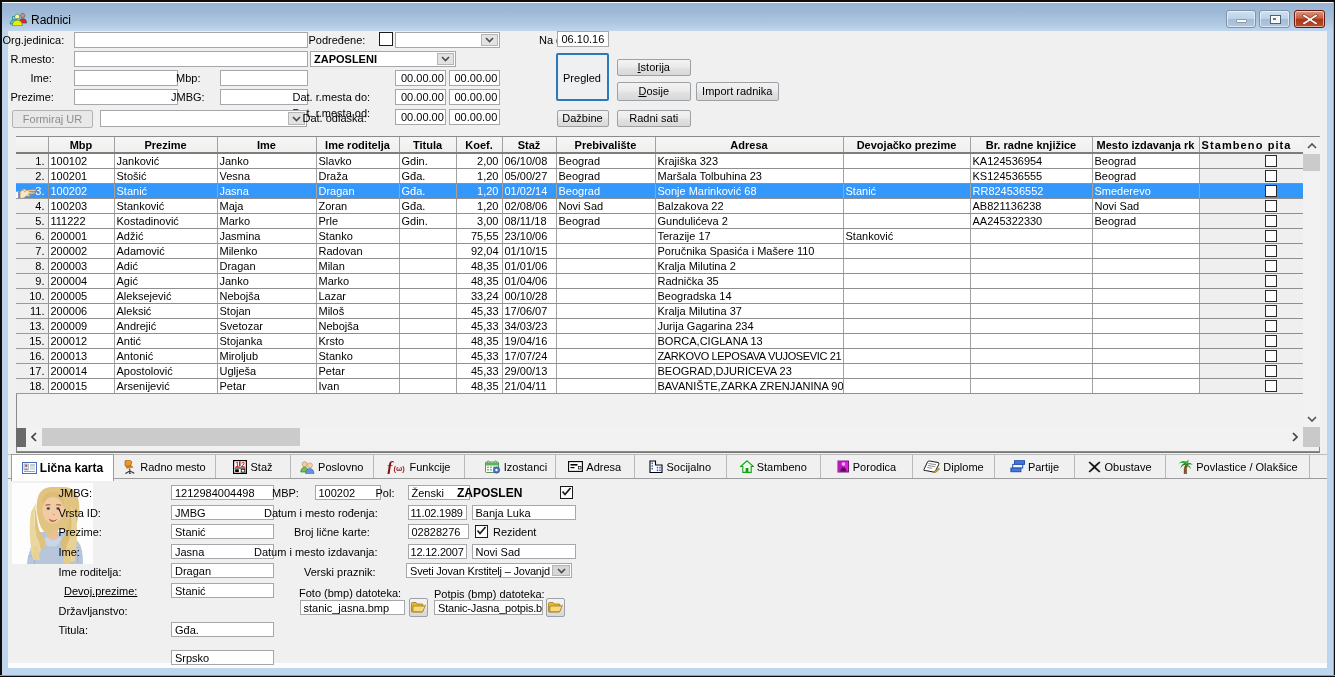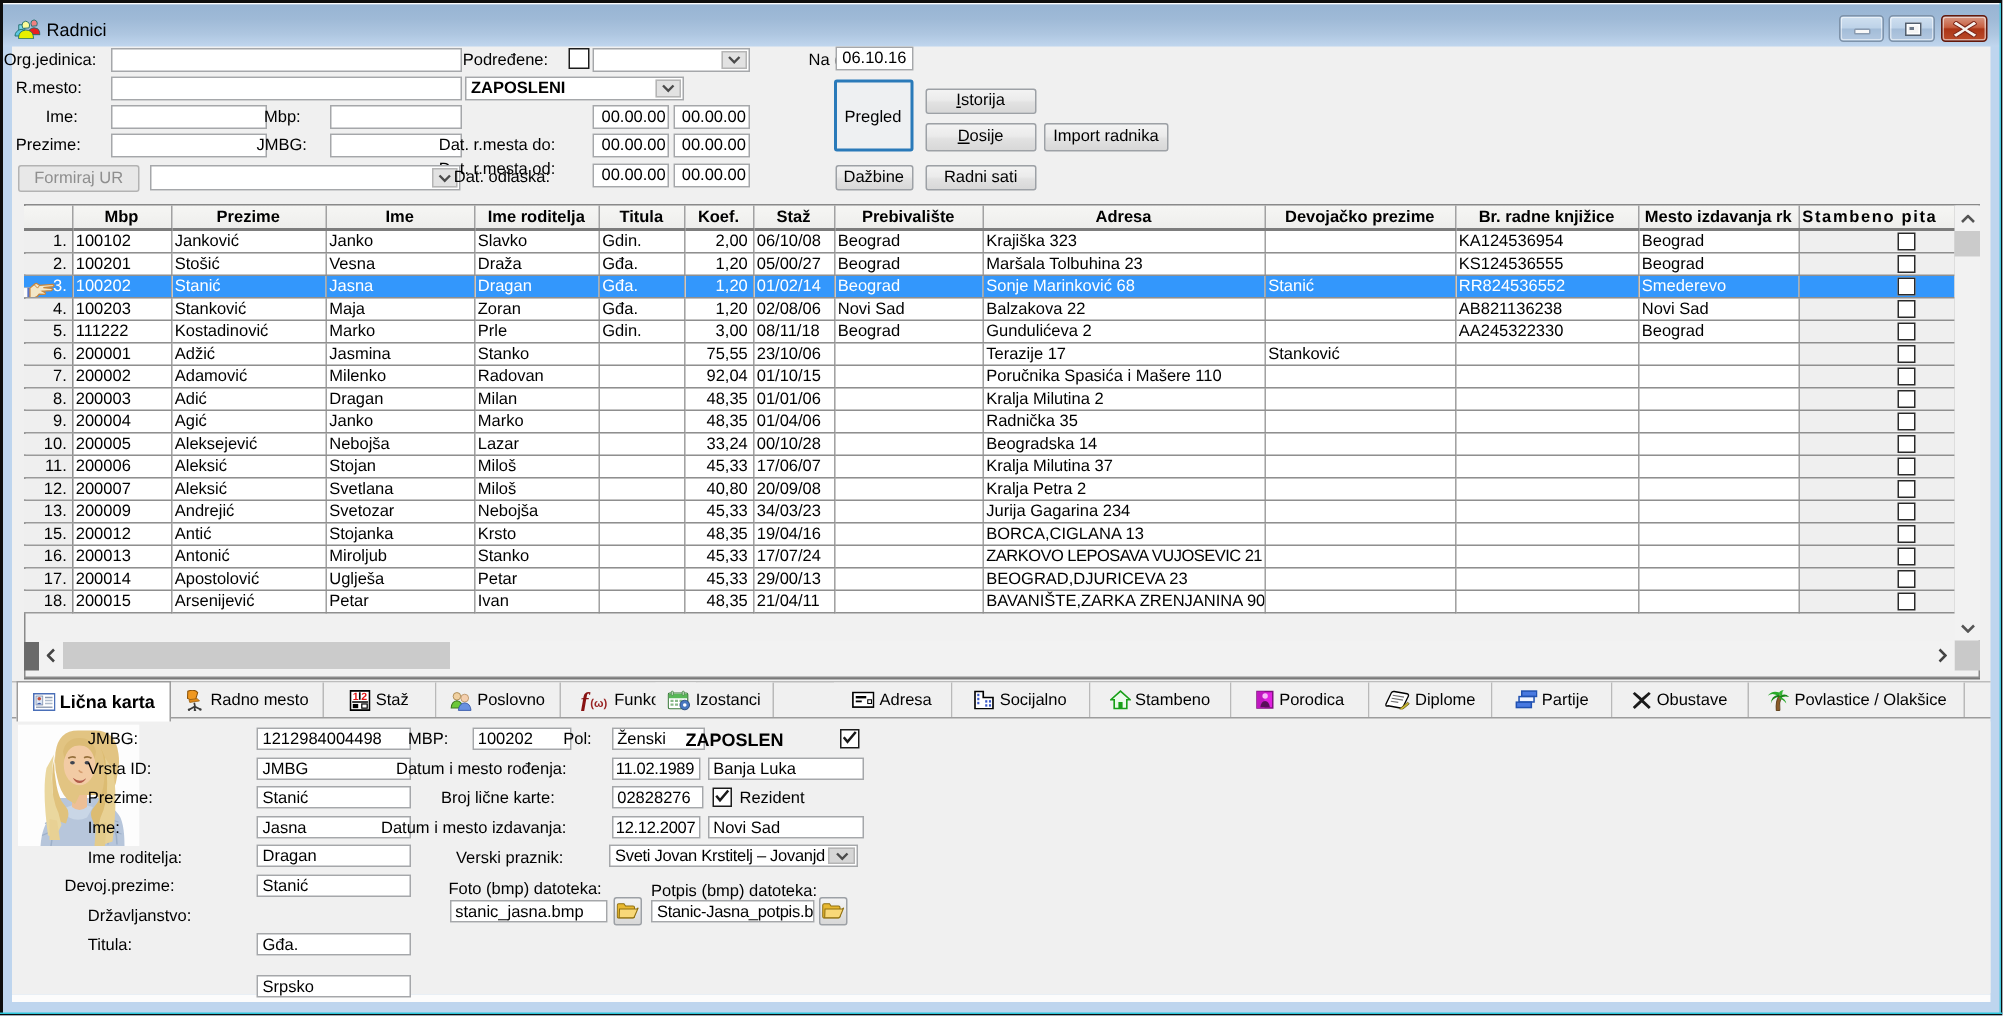--- a/index.html
+++ b/index.html
@@ -345,38 +345,20 @@
         <td></td>
         <td>Kralja Milutina 37</td>
         <td></td>
         <td></td>
         <td></td>
         <td class="cb">
           <span class="cbg"></span>
         </td>
       </tr>
       <tr>
-        <td class="num">12.</td>
-        <td>200007</td>
-        <td>Aleksić</td>
-        <td>Svetlana</td>
-        <td>Miloš</td>
-        <td></td>
-        <td class="rt">40,80</td>
-        <td>20/09/08</td>
-        <td></td>
-        <td>Kralja Petra 2</td>
-        <td></td>
-        <td></td>
-        <td></td>
-        <td class="cb">
-          <span class="cbg"></span>
-        </td>
-      </tr>
-      <tr>
         <td class="num">13.</td>
         <td>200009</td>
         <td>Andrejić</td>
         <td>Svetozar</td>
         <td>Nebojša</td>
         <td></td>
         <td class="rt">45,33</td>
         <td>34/03/23</td>
         <td></td>
         <td>Jurija Gagarina 234</td>
@@ -519,21 +501,21 @@
 <div class="tab" style="left:291px;width:82.5px"><svg width="15" height="14" viewBox="0 0 15 14">
       <circle cx="4.6" cy="4.2" r="2.5" fill="#f0d0a0" stroke="#a88850" stroke-width="0.6"></circle>
       <path d="M0.8 12 q.3-4.5 3.8-4.8 q3.4 .3 3.7 4.8z" fill="#6cc838" stroke="#3f7820" stroke-width="0.7"></path>
       <circle cx="9.8" cy="5.4" r="2.6" fill="#f4cfae" stroke="#b08858" stroke-width="0.5"></circle>
       <path d="M5.6 13.6 q.4-4.8 4.2-5 q3.8 .2 4.2 5z" fill="#6890e0" stroke="#3858a8" stroke-width="0.6"></path>
     </svg>Poslovno</div>
 <div class="tab" style="left:373.5px;width:91.0px"><svg width="20" height="14" viewBox="0 0 20 14">
       <text x="0" y="12.5" font-size="16" font-style="italic" font-weight="bold" fill="#881212" font-family="Liberation Serif">f</text>
       <text x="6.5" y="11" font-size="7.5" font-weight="bold" fill="#992222" font-family="Liberation Sans">(ω)</text>
     </svg>Funkcije</div>
-<div class="tab" style="left:437px;width:79px"><svg width="16" height="14" viewBox="0 0 16 14">
+<div class="tab" style="left:477px;width:79px"><svg width="16" height="14" viewBox="0 0 16 14">
       <rect x="0.5" y="2" width="13" height="10.5" rx="1" fill="#fff" stroke="#3a7a3a" stroke-width="0.8"></rect>
       <rect x="1" y="2.5" width="12" height="3" fill="#58b858"></rect>
       <rect x="2.5" y="0.8" width="1.4" height="2.8" rx="0.6" fill="#c8e8c8" stroke="#3a7a3a" stroke-width="0.5"></rect>
       <rect x="9.8" y="0.8" width="1.4" height="2.8" rx="0.6" fill="#c8e8c8" stroke="#3a7a3a" stroke-width="0.5"></rect>
       <g fill="#88b888">
         <rect x="2" y="6.5" width="2" height="1.5"></rect>
         <rect x="5" y="6.5" width="2" height="1.5"></rect>
         <rect x="8" y="6.5" width="2" height="1.5"></rect>
         <rect x="2" y="9" width="2" height="1.5"></rect>
         <rect x="5" y="9" width="2" height="1.5"></rect>
@@ -623,21 +605,21 @@
 <div class="lab r" style="left:58.5px;top:487.2px;width:110px;">JMBG:</div>
 <div class="inp" style="left:171px;top:485.0px;width:102.5px;height:15px;">1212984004498</div>
 <div class="lab r" style="left:58.5px;top:506.8px;width:110px;">Vrsta ID:</div>
 <div class="inp" style="left:171px;top:504.6px;width:102.5px;height:15px;">JMBG</div>
 <div class="lab r" style="left:58.5px;top:526.4000000000001px;width:110px;">Prezime:</div>
 <div class="inp" style="left:171px;top:524.2px;width:102.5px;height:15px;">Stanić</div>
 <div class="lab r" style="left:58.5px;top:546.0px;width:110px;">Ime:</div>
 <div class="inp" style="left:171px;top:543.8px;width:102.5px;height:15px;">Jasna</div>
 <div class="lab r" style="left:58.5px;top:565.6px;width:110px;">Ime roditelja:</div>
 <div class="inp" style="left:171px;top:563.4px;width:102.5px;height:15px;">Dragan</div>
-<div class="lab r" style="left:43px;top:585.2px;width:110px;">Devoj.prezime:</div>
+<div class="lab r" style="left:64px;top:585.2px;width:110px;text-decoration:underline;">Devoj.prezime:</div>
 <div class="inp" style="left:171px;top:583.0px;width:102.5px;height:15px;">Stanić</div>
 <div class="lab r" style="left:58.5px;top:604.8000000000001px;width:110px;">Državljanstvo:</div>
 <div class="inp" style="left:171px;top:602.6px;width:102.5px;height:15px;margin-top:47px;">Srpsko</div>
 <div class="lab r" style="left:58.5px;top:624.4000000000001px;width:110px;">Titula:</div>
 <div class="inp" style="left:171px;top:622.2px;width:102.5px;height:15px;">Gđa.</div>
 <div class="lab r" style="left:272px;top:487.2px;width:40px;">MBP:</div>
 <div class="inp" style="left:314.5px;top:485.0px;width:66px;height:15px;">100202</div>
 <div class="lab r" style="left:375.5px;top:487.2px;width:30px;">Pol:</div>
 <div class="inp" style="left:407.5px;top:485.0px;width:62.5px;height:15px;">Ženski</div>
 <div class="lab r" style="left:457px;top:486.6px;width:100px;font-weight:bold;font-size:12px">ZAPOSLEN</div>

